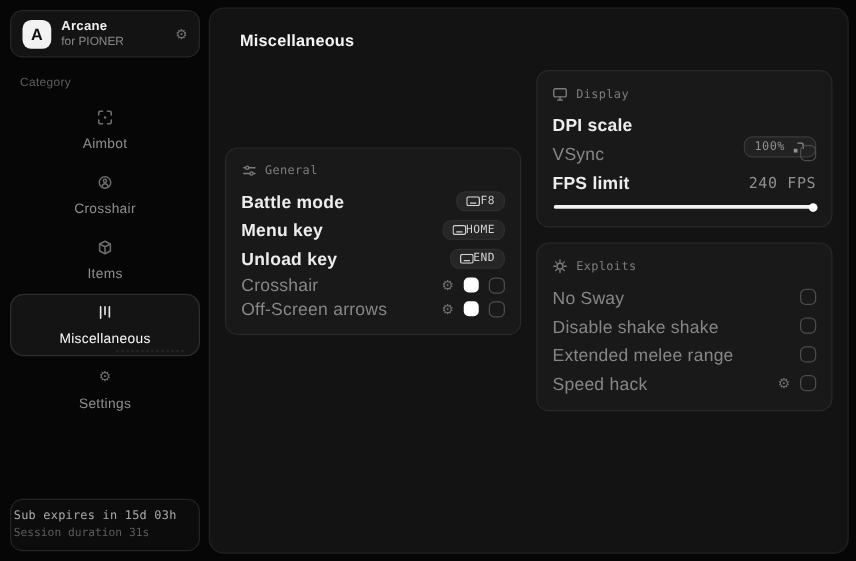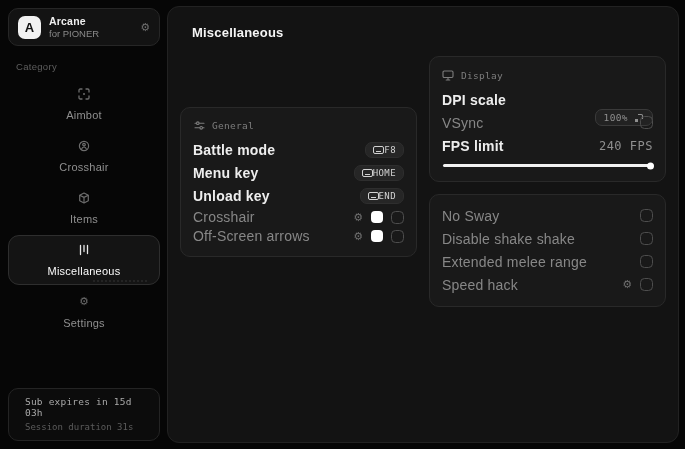--- a/index.html
+++ b/index.html
@@ -19,21 +19,21 @@
   .brand-gear { margin-left:auto; color:#7a7a7a; font-size:12px; cursor:pointer; }
   .category { font-size:9.5px; color:#5e5e5e; margin:15px 0 7px 8px; letter-spacing:.3px; }
   .nav-item { display:flex; align-items:center; gap:9px; padding:7px 10px; margin-bottom:2px;
     border-radius:11px; border:1px solid transparent; color:#8f8f8f; font-size:11px;
     letter-spacing:.25px; cursor:pointer; position:relative;flex-direction:column; }
   .nav-item .nicon { width:13px; height:13px; color:#6d6d6d; display:flex; align-items:center; justify-content:center; }
   .nav-item.selected { border-color:#2e2e2e; background:#141414; color:#fbfbfb; }
   .nav-item.selected .nicon { color:#e8e8e8; }
   .nav-dots { position:absolute; right:12px; bottom:2px; width:54px; border-bottom:2px dotted #242424; }
   .footer-card { margin-top:auto; border:1px solid #242424; background:#0c0c0c; border-radius:10px;
-    padding:7px 16px 8px; font-family:"DejaVu Sans Mono", monospace; }
+    padding:7px 2px 8px; font-family:"DejaVu Sans Mono", monospace; }
   .footer-line1 { font-size:9.5px; color:#a9a9a9; letter-spacing:.2px; }
   .footer-line2 { font-size:9px; color:#5c5c5c; margin-top:4px; }
 
   
   .main { flex:1; margin:6px 6px 6px 0; background:#131313; border:1px solid #222222;
     border-radius:12px; padding:14px 12px 12px; position:relative; }
   .main-title { font-size:13px; font-weight:700; color:#f5f5f5; letter-spacing:.2px; margin:4px 0 16px 12px; }
   .panels { display:flex; gap:12px; align-items:center; }
   .col { display:flex; flex-direction:column; gap:12px; }
   .panel { width:237px; background:#191919; border:1px solid #292929; border-radius:10px; padding:9px 12px 10px; }
@@ -237,20 +237,29 @@
           <div class="row">
             <span class="row-label">FPS limit</span>
             <span class="value">240 FPS</span>
           </div>
           <div class="slider">
             <span class="slider-knob"></span>
           </div>
         </div>
 
         <div class="panel">
+          <div class="panel-header">
+            <span class="picon">
+              <svg width="12" height="12" viewBox="0 0 12 12" fill="none" stroke="currentColor" stroke-width="1.1" stroke-linecap="round">
+                <circle cx="6" cy="6" r="2.4"></circle>
+                <path d="M6 1v1.4M6 9.6V11M1 6h1.4M9.6 6H11M2.5 2.5l1 1M8.5 8.5l1 1M9.5 2.5l-1 1M3.5 8.5l-1 1"></path>
+              </svg>
+            </span>
+            <span>Exploits</span>
+          </div>
 
           <div class="row">
             <span class="row-label dim">No Sway</span>
             <span class="checkbox"></span>
           </div>
           <div class="row">
             <span class="row-label dim">Disable shake shake</span>
             <span class="checkbox"></span>
           </div>
           <div class="row">

